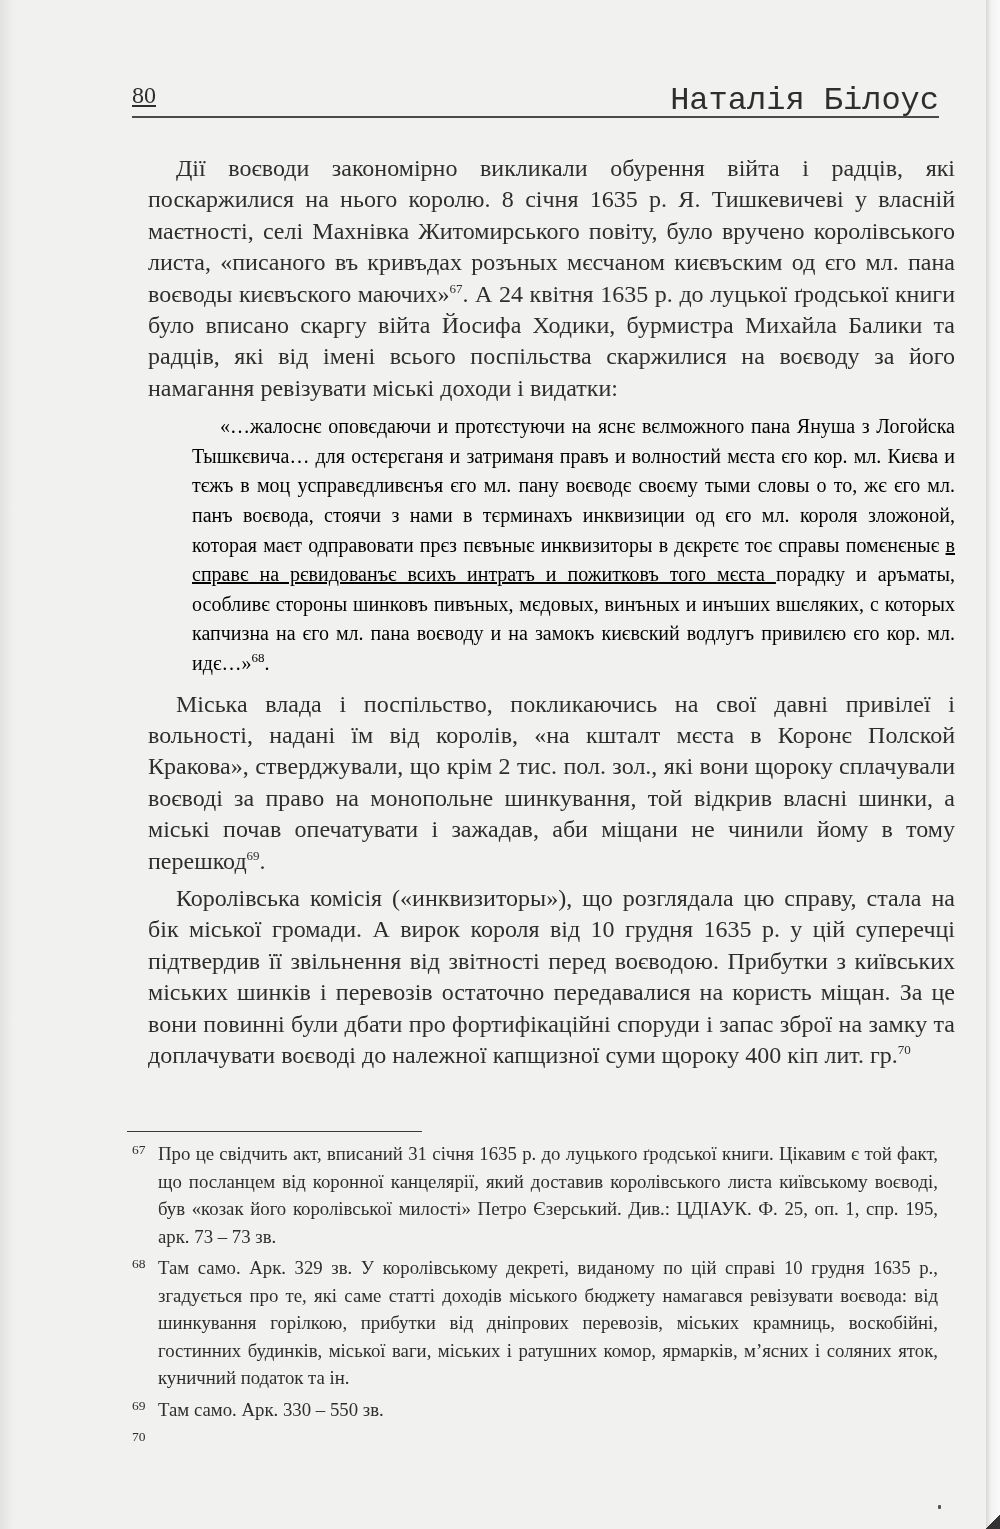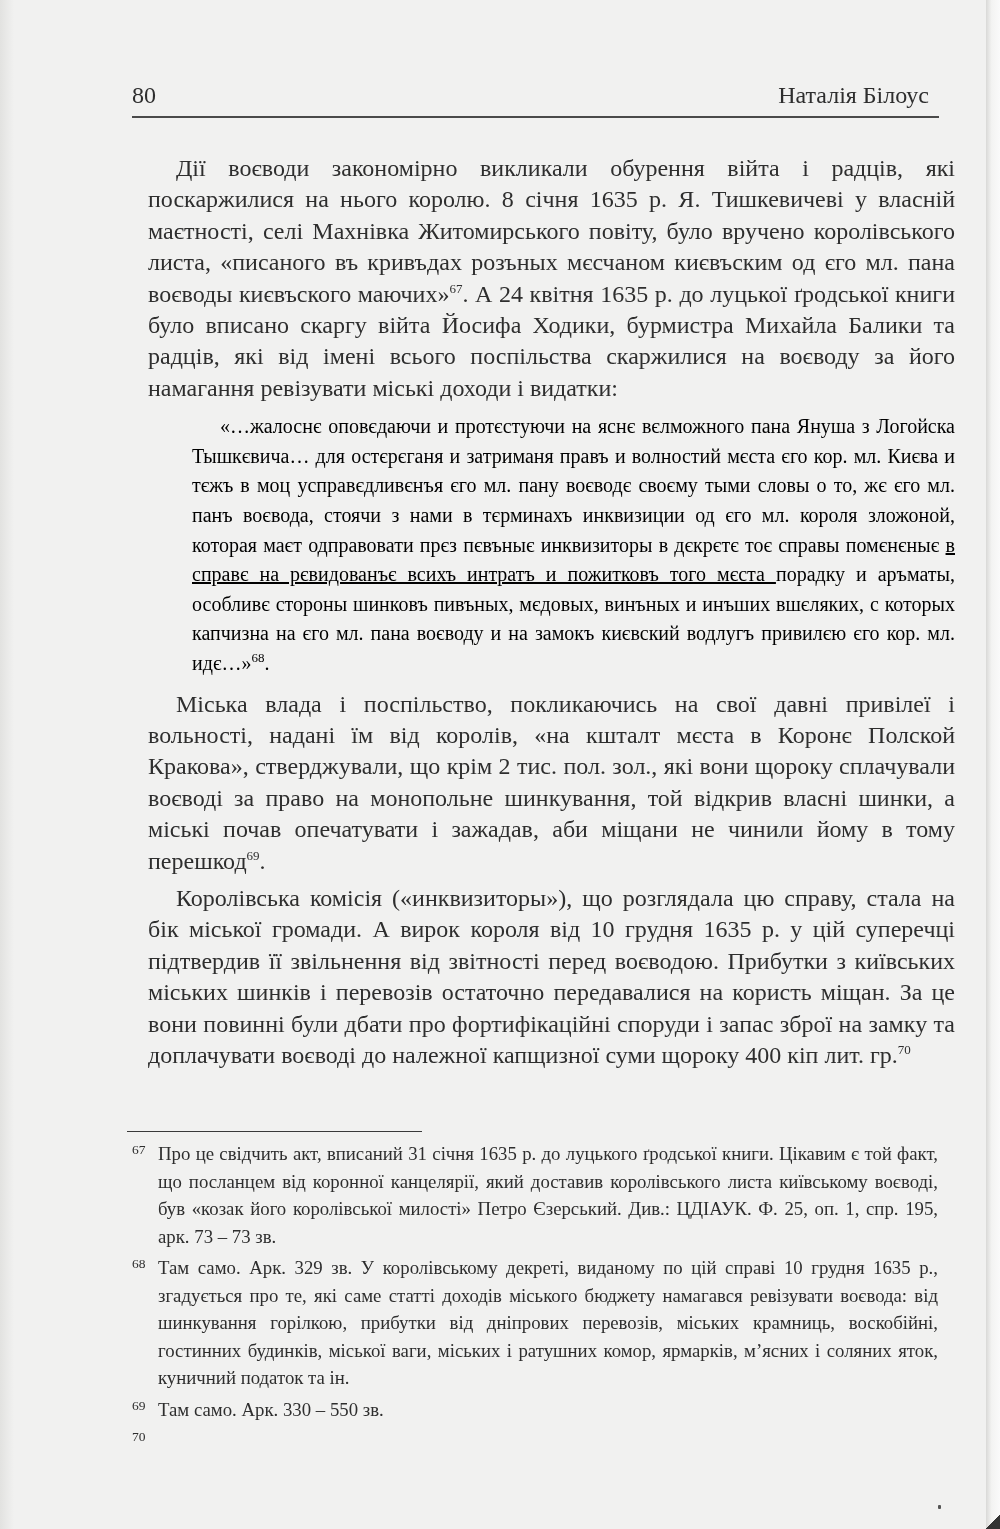--- a/index.html
+++ b/index.html
@@ -14,22 +14,22 @@
       position: absolute; left: 0; top: 0; width: 14px; height: 1529px;
       background: linear-gradient(to right, #e2e2e0, #f1f1f0);
     }
     .page-edge-right {
       position: absolute; right: 0; top: 0; width: 14px; height: 1529px;
       background: linear-gradient(to right, #d9d9d7, #f3f3f2 40%, #fafafa);
     }
     .header {
       position: absolute; left: 132px; top: 82px; width: 807px; height: 40px;
     }
-    .page-number { position: absolute; left: 0; top: 0; font-size: 24px; }
-    .running-title { position: absolute; right: 10px; top: 0; font-size: 24px; }
+    .page-number { position: absolute; left: 0; top: 0; font-size: 24px; text-decoration: underline; }
+    .running-title { position: absolute; right: 0; top: 0; font-size: 32px; font-family: Liberation Mono, monospace; }
     .header-rule {
       position: absolute; left: 0; top: 34px; width: 807px; height: 0;
       border-top: 2px solid #4a4a4a;
     }
     .body-text {
       position: absolute; left: 132px; top: 153px; width: 807px;
       font-size: 24px; line-height: 31.4px; text-align: justify; margin-left: 16px;
     }
     .para { margin: 0; text-indent: 28px; text-align: justify; }
     .para + .para { margin-top: 6px; }

